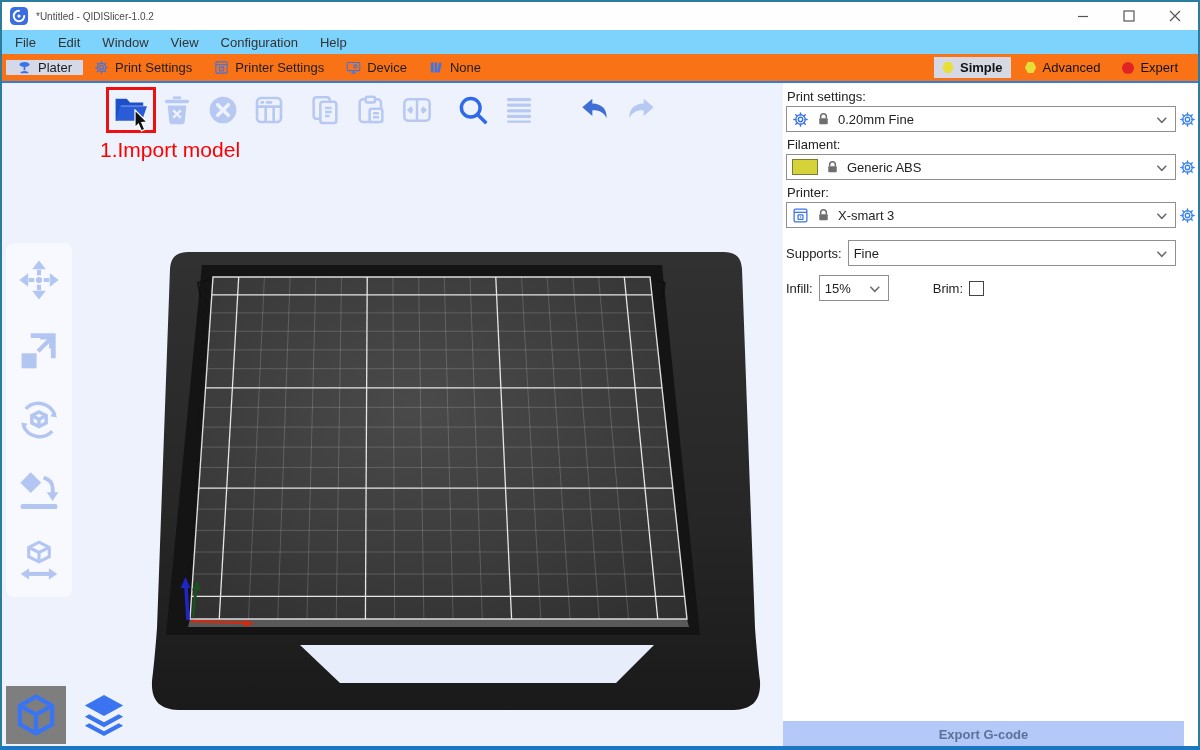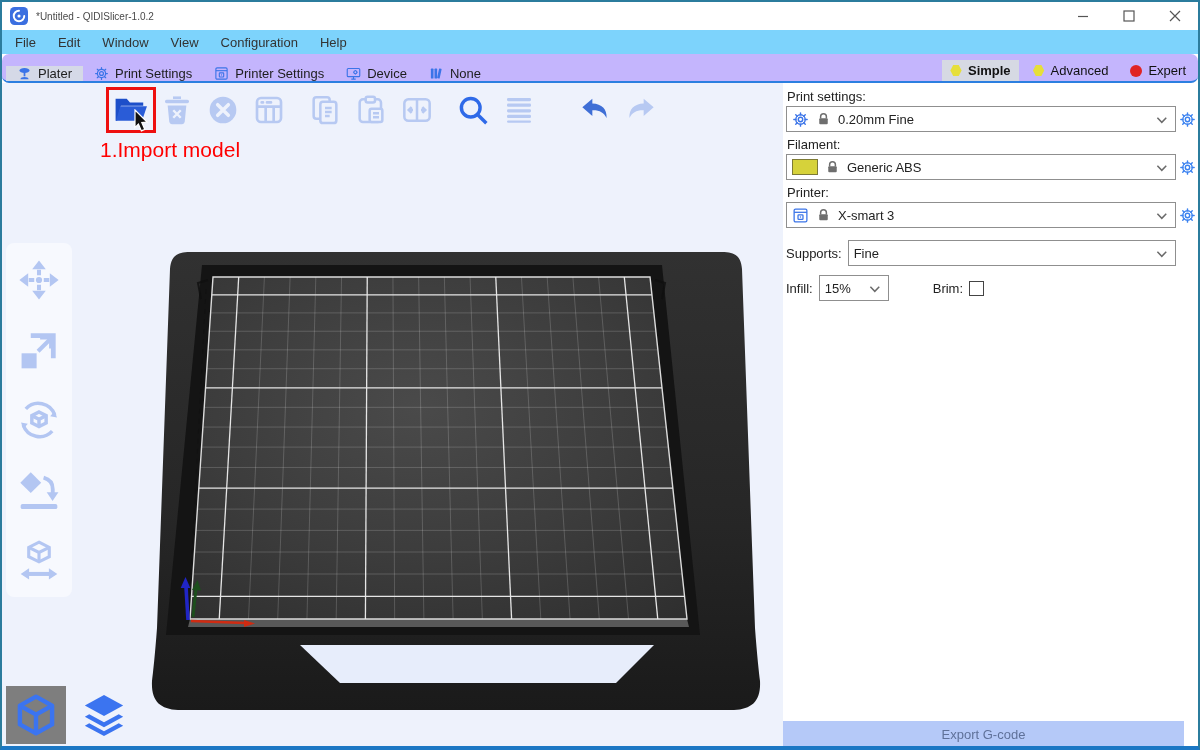--- a/index.html
+++ b/index.html
@@ -9,25 +9,25 @@
   
   .titlebar{height:28px;display:flex;align-items:center;padding-left:8px;background:#fff;}
   .app-icon{width:18px;height:18px;flex:0 0 auto;}
   .title{font-size:10px;color:#4a4a4a;margin-left:8px;}
   .win-controls{margin-left:auto;display:flex;height:100%;}
   .win-btn{width:46px;height:28px;display:flex;align-items:center;justify-content:center;color:#555;}
   
   .menubar{height:24px;display:flex;align-items:center;padding-left:2px;background:#7dd3fc;}
   .menu-item{padding:0 11px;font-size:13px;color:#333;}
   
-  .tabbar{height:27px;background:#c4b5fd;border-bottom:2px solid #2c7fe0;display:flex;align-items:flex-end;box-sizing:content-box;padding-left:4px;border-radius:7px;}
+  .tabbar{height:27px;background:#f97316;border-bottom:2px solid #2c7fe0;display:flex;align-items:center;box-sizing:content-box;padding-left:4px;}
   .tab{display:flex;align-items:center;gap:6px;padding:0 11px;font-size:13px;color:#1d1d1d;}
   .tab.active{background:#d5d9e7;}
   .tab svg{width:15px;height:15px;color:#3b74e8;}
-  .modes{margin-left:auto;display:flex;align-items:center;gap:6px;padding-right:4px;}
+  .modes{margin-left:auto;display:flex;align-items:center;gap:6px;padding-right:12px;}
   .mode{display:flex;gap:6px;align-items:center;font-size:13px;color:#111;padding:3px 8px;}
   .mode.active{background:#d6d9e3;font-weight:bold;}
   .dot{width:12px;height:12px;display:inline-block;}
   .dot-hex{clip-path:polygon(27% 4%,73% 4%,97% 50%,73% 96%,27% 96%,3% 50%);background:#e6df3a;}
   .dot-red{border-radius:50%;background:#e02424;}
   
   .content{display:flex;height:calc(100% - 79px);}
   .viewport{position:relative;flex:1;background:#eef2fc;overflow:hidden;}
   .bed-svg{position:absolute;inset:0;width:100%;height:100%;}
   
@@ -65,21 +65,21 @@
   .gear-spacer{width:20px;flex:0 0 auto;}
   .mini-icon{width:17px;height:17px;color:#3b74e8;flex:0 0 auto;}
   .mini-icon svg{width:17px;height:17px;}
   .swatch{width:26px;height:16px;background:#d6d23a;border:1px solid #7d7a35;box-sizing:border-box;flex:0 0 auto;}
   .lock{width:15px;height:16px;flex:0 0 auto;}
   .row-inline{display:flex;align-items:center;margin-top:9px;}
   .row-inline .inl-lbl{margin-right:6px;}
   .combo.small{flex:0 0 auto;width:70px;}
   .checkbox{width:15px;height:15px;border:1px solid #444;background:#fff;box-sizing:border-box;}
   .export-btn{position:absolute;left:0;right:14px;bottom:0;height:27px;background:#b5c9f8;
-    color:#5f7199;font-weight:normal;font-size:13px;display:flex;align-items:center;justify-content:center;}
+    color:#5f7199;font-weight:bold;font-size:13px;display:flex;align-items:center;justify-content:center;}
 </style>
 </head>
 <body>
 
 <svg width="0" height="0" style="position:absolute">
   <defs>
     <g id="gearsym" fill="none" stroke="currentColor" stroke-width="2" stroke-linecap="round">
       <circle cx="12" cy="12" r="3.1"></circle>
         <circle cx="12" cy="12" r="6.6"></circle>
       <path d="M12 2.6v2.9M12 18.5v2.9M2.6 12h2.9M18.5 12h2.9M5.3 5.3l2 2M16.7 16.7l2 2M18.7 5.3l-2 2M7.3 16.7l-2 2"></path>

